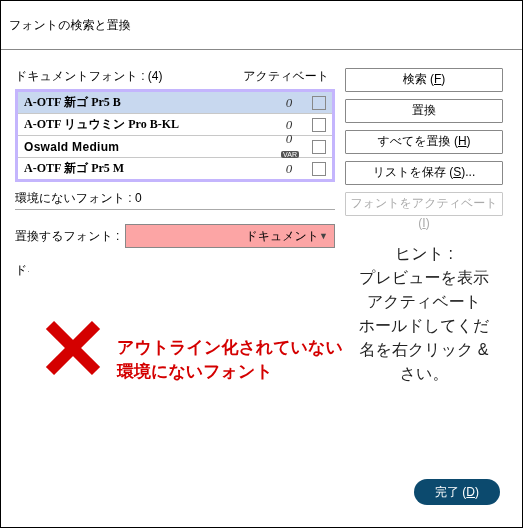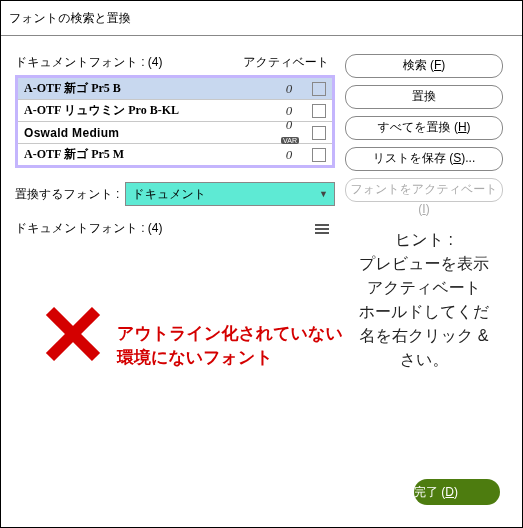--- a/index.html
+++ b/index.html
@@ -1,45 +1,45 @@
 <!DOCTYPE html>
 <html><head>
 <meta charset="utf-8">
 <style>
 html,body{margin:0;padding:0}
 body{width:523px;height:528px;background:#fff;font-family:'Yu Gothic UI','Meiryo',sans-serif;font-size:12px;color:#000;position:relative;box-sizing:border-box;border:1px solid #000}
-.titlebar{height:24px;line-height:24px;padding:5px 8px;border-bottom:1px solid #888;font-size:12px}
+.titlebar{height:24px;line-height:24px;padding:12px 8px;border-bottom:1px solid #888;font-size:12px}
 .content{position:relative;padding:18px 14px 14px 14px}
 .left{position:absolute;left:14px;top:18px;width:320px}
 .right{position:absolute;left:344px;top:18px;width:158px}
 .row-labels{display:flex;justify-content:space-between;margin-bottom:4px;padding-right:6px}
 .font-list{border:3px solid #c4b5fd;background:#fff}
 .font-row{display:flex;align-items:center;height:21px;padding:0 6px;border-bottom:1px solid #c8c8c8}
 .font-row:last-child{border-bottom:none}
 .font-row.selected{background:#c8d8ef}
 .fname{flex:1;font-family:Georgia,'Times New Roman',serif;font-size:12px;font-weight:bold}
 .fname.osw{font-family:Arial,sans-serif;letter-spacing:.3px}
 .zero{width:26px;text-align:center;font-style:italic;font-family:Georgia,serif;font-size:13px;color:#333}
 .var{display:inline-block;font-size:7px;font-style:normal;font-family:Arial,sans-serif;background:#555;color:#fff;padding:0 2px;border-radius:2px;margin-left:2px;vertical-align:2px}
 .chk{width:12px;height:12px;border:1px solid #888;margin-left:10px}
 .envline{margin-top:6px;padding:2px 0;border-bottom:1px solid #aaa}
 .replace-line{display:flex;align-items:center;margin-top:14px}
-.select{flex:1;height:22px;border:1px solid #888;background:#5eead4;display:flex;align-items:center;justify-content:space-between;padding:0 6px;margin-left:6px}
+.select{flex:1;height:22px;border:1px solid #888;background:#fca5a5;display:flex;align-items:center;justify-content:flex-end;padding:0 6px;margin-left:6px}
 .select .arr{font-size:9px;color:#444}
 .doc2{display:flex;justify-content:space-between;align-items:center;margin-top:14px;padding-right:6px}
 .hamb{display:inline-block;width:14px}
 .hamb span{display:block;height:2px;background:#555;margin:2px 0}
-.btn{display:block;height:22px;line-height:20px;text-align:center;border:1px solid #888;border-radius:11px;background:#fff;margin-bottom:7px;font-size:12px;cursor:pointer}
+.btn{display:block;height:22px;line-height:20px;text-align:center;border:1px solid #888;border-radius:1px;background:#fff;margin-bottom:7px;font-size:12px;cursor:pointer}
 .btn .ul{text-decoration:underline}
 .btn.disabled{color:#aaa;border-color:#c8c8c8}
 .hint{margin-top:26px;text-align:center;font-size:16px;line-height:1.5;color:#222}
 .overlay{position:absolute;left:28px;top:214px;width:320px;height:120px;background:#fff;display:flex;align-items:flex-end;z-index:5}
 .xmark{width:72px;height:72px;margin-left:8px;flex-shrink:0}
 .xmsg{color:#d40000;font-size:17px;font-weight:bold;line-height:1.4;margin-left:8px}
-.done{position:absolute;right:22px;bottom:22px;width:86px;height:26px;line-height:26px;text-align:left;background:#4d7c0f;color:#fff;border-radius:13px;font-size:12px;cursor:pointer}
+.done{position:absolute;right:22px;bottom:22px;width:86px;height:26px;line-height:26px;text-align:center;background:#0c4a6e;color:#fff;border-radius:13px;font-size:12px;cursor:pointer}
 .done .ul{text-decoration:underline}
 </style>
 </head>
 <body>
 
 <div class="titlebar">フォントの検索と置換</div>
 
 <div class="content">
 
   <div class="left">
@@ -62,20 +62,21 @@
           <span class="fname osw">Oswald Medium</span>
           <span class="zero">0<span class="var">VAR</span></span>
           <span class="chk"></span>
         </div>
         <div class="font-row">
           <span class="fname">A-OTF 新ゴ Pr5 M</span>
           <span class="zero">0</span>
           <span class="chk"></span>
         </div>
       </div>
+    <div class="envline">環境にないフォント : 0</div>
     <div class="replace-line">
       <span>置換するフォント :</span>
       <div class="select">
         <span>ドキュメント</span>
         <span class="arr">▼</span>
       </div>
     </div>
     <div class="doc2">
       <span>ドキュメントフォント : (4)</span>
       <span class="hamb">

